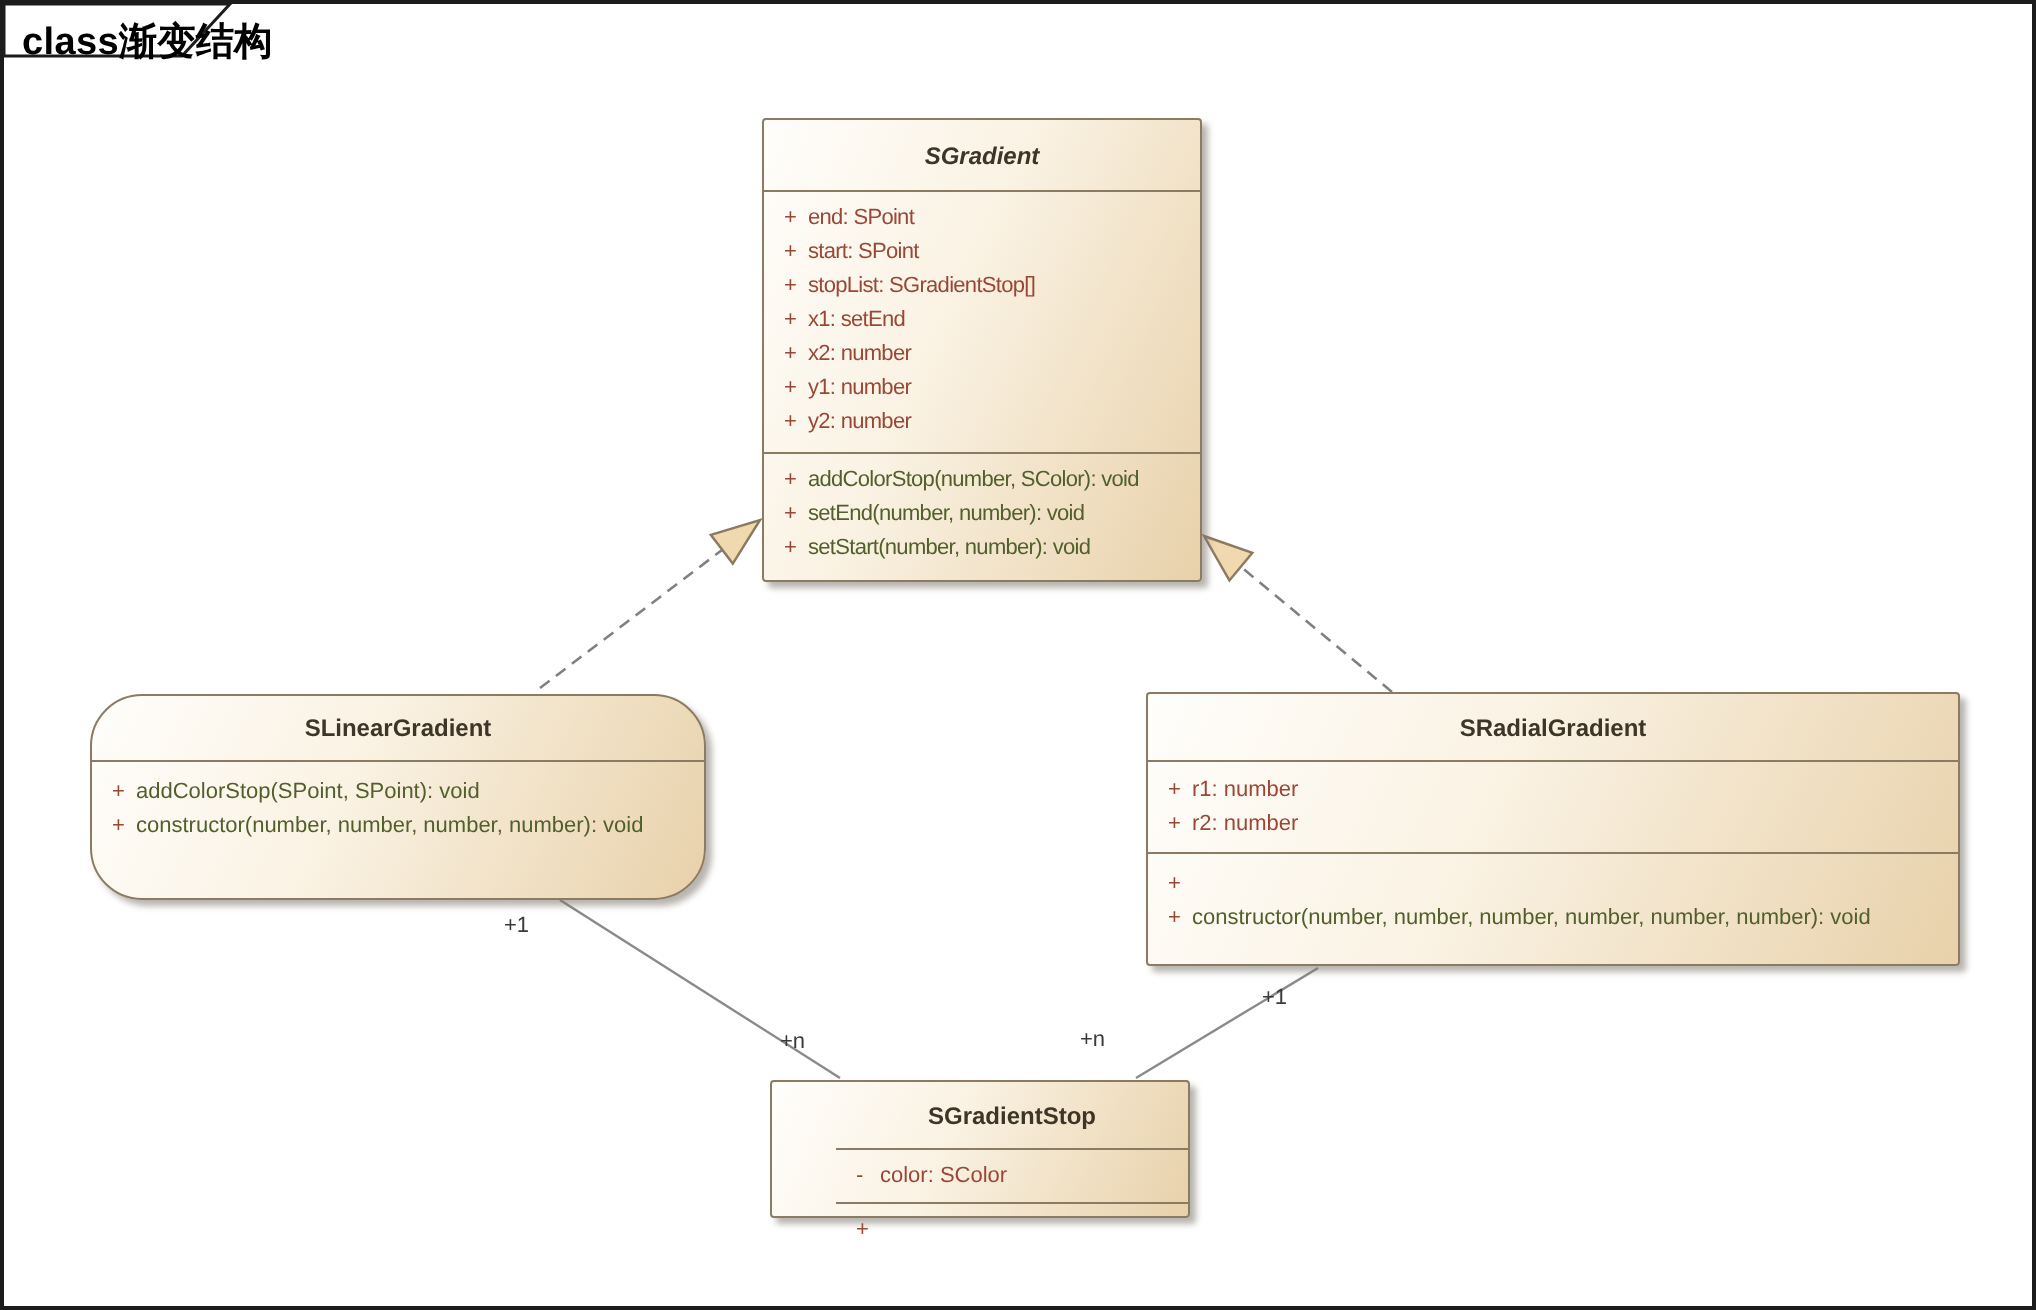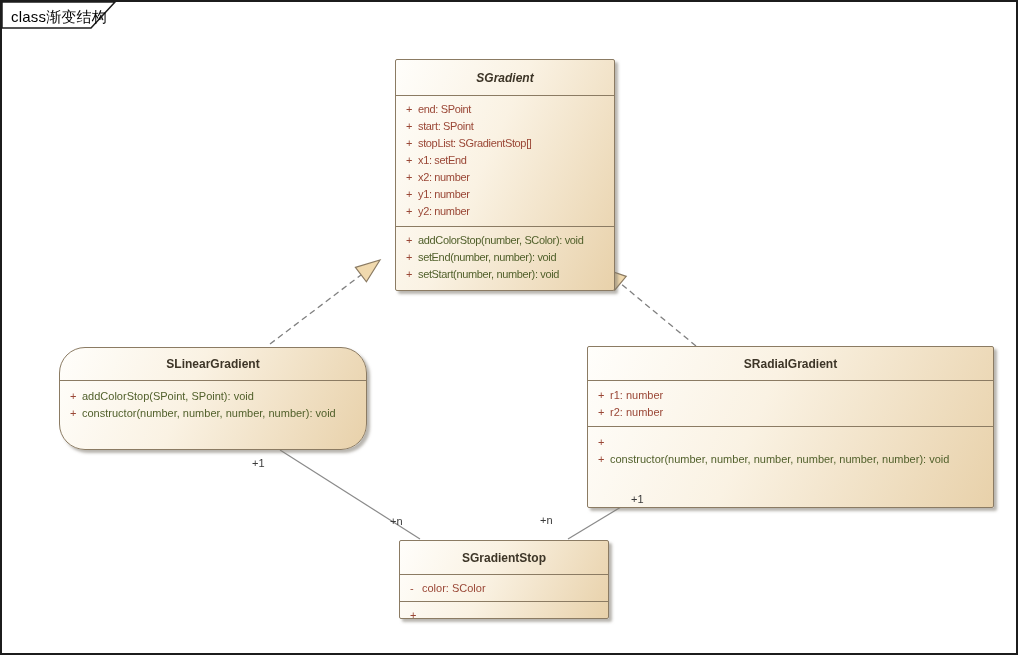--- a/index.html
+++ b/index.html
@@ -5,28 +5,27 @@
   * { margin:0; padding:0; box-sizing:border-box; }
   html,body { background:#ffffff; }
   body { font-family:"Liberation Sans", sans-serif; }
   .canvas {
     position:relative; width:1018px; height:655px;
     background:#ffffff; border:2px solid #1c1c1c; overflow:hidden;
   }
   .overlay { position:absolute; left:0; top:0; width:1018px; height:655px; z-index:1; }
   .frame-tab-label {
     position:absolute; left:9px; top:6px; z-index:3;
-    font-size:15px; font-weight:normal; color:#000; letter-spacing:0.2px;
+    font-size:19px; font-weight:bold; color:#000; letter-spacing:0.2px;
   }
   .uml-class {
     position:absolute; z-index:2;
     border:1px solid #8B7B63; border-radius:2px;
     background:linear-gradient(115deg, #fffefb 0%, #faf2e3 42%, #e8d1aa 100%);
     box-shadow:3px 3px 3px rgba(125,120,110,0.55);
-    margin-left:14px;
   }
   .uml-title {
     display:flex; align-items:center; justify-content:center;
     font-size:12px; font-weight:bold; color:#3d3527;
     border-bottom:1px solid #8B7B63;
   }
   .uml-title.abstract { font-style:italic; }
   .uml-section { overflow:hidden; }
   .uml-section.divided { border-bottom:1px solid #8B7B63; }
   .uml-row { display:flex; height:17px; line-height:17px; font-size:11px; white-space:nowrap; }
@@ -124,21 +123,21 @@
           <span class="vis">+</span>
           <span>addColorStop(SPoint, SPoint): void</span>
         </div>
       <div class="uml-row meth">
           <span class="vis">+</span>
           <span>constructor(number, number, number, number): void</span>
         </div>
     </div>
   </div>
 
-  <div class="uml-class" style="left:571px; top:344px; width:407px; height:162px;">
+  <div class="uml-class" style="left:571px; top:344px; width:407px; height:137px;">
     <div class="uml-title" style="height:34px;">
       <span>SRadialGradient</span>
     </div>
     <div class="uml-section divided" style="height:46px; padding-top:6px;">
       <div class="uml-row attr">
           <span class="vis">+</span>
           <span>r1: number</span>
         </div>
       <div class="uml-row attr">
           <span class="vis">+</span>
@@ -149,21 +148,21 @@
       <div class="uml-row meth">
           <span class="vis">+</span>
         </div>
       <div class="uml-row meth">
           <span class="vis">+</span>
           <span>constructor(number, number, number, number, number, number): void</span>
         </div>
     </div>
   </div>
 
-  <div class="uml-class" style="left:383px; top:538px; width:210px; height:79px;">
+  <div class="uml-class" style="left:383px; top:538px; width:210px; height:69px;padding-left:32px;">
     <div class="uml-title" style="height:34px;">
       <span>SGradientStop</span>
     </div>
     <div class="uml-section divided" style="height:27px; padding-top:5px;">
       <div class="uml-row attr">
           <span class="vis">-</span>
           <span>color: SColor</span>
         </div>
     </div>
     <div class="uml-section" style="height:28px; padding-top:5px;">

